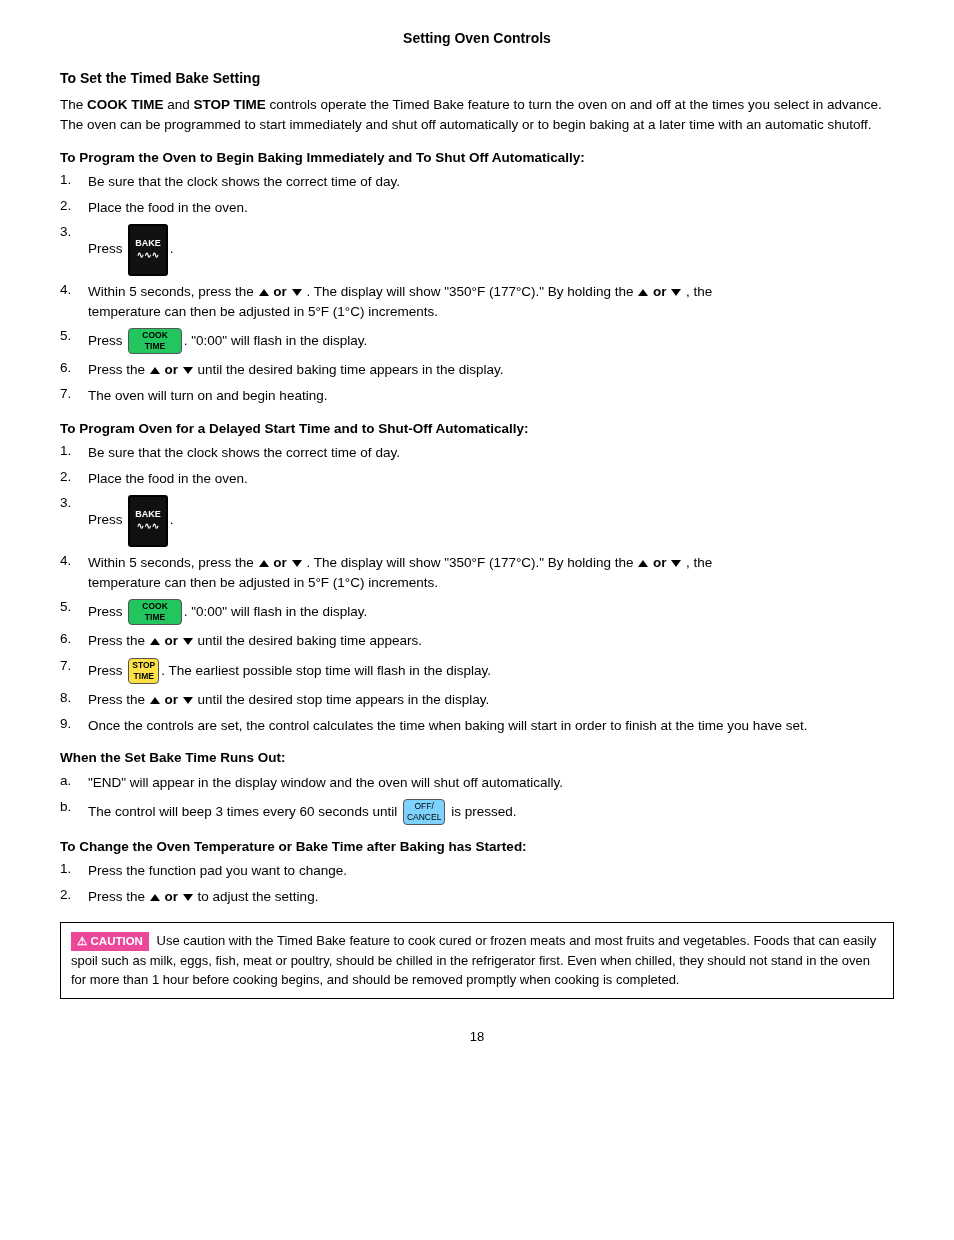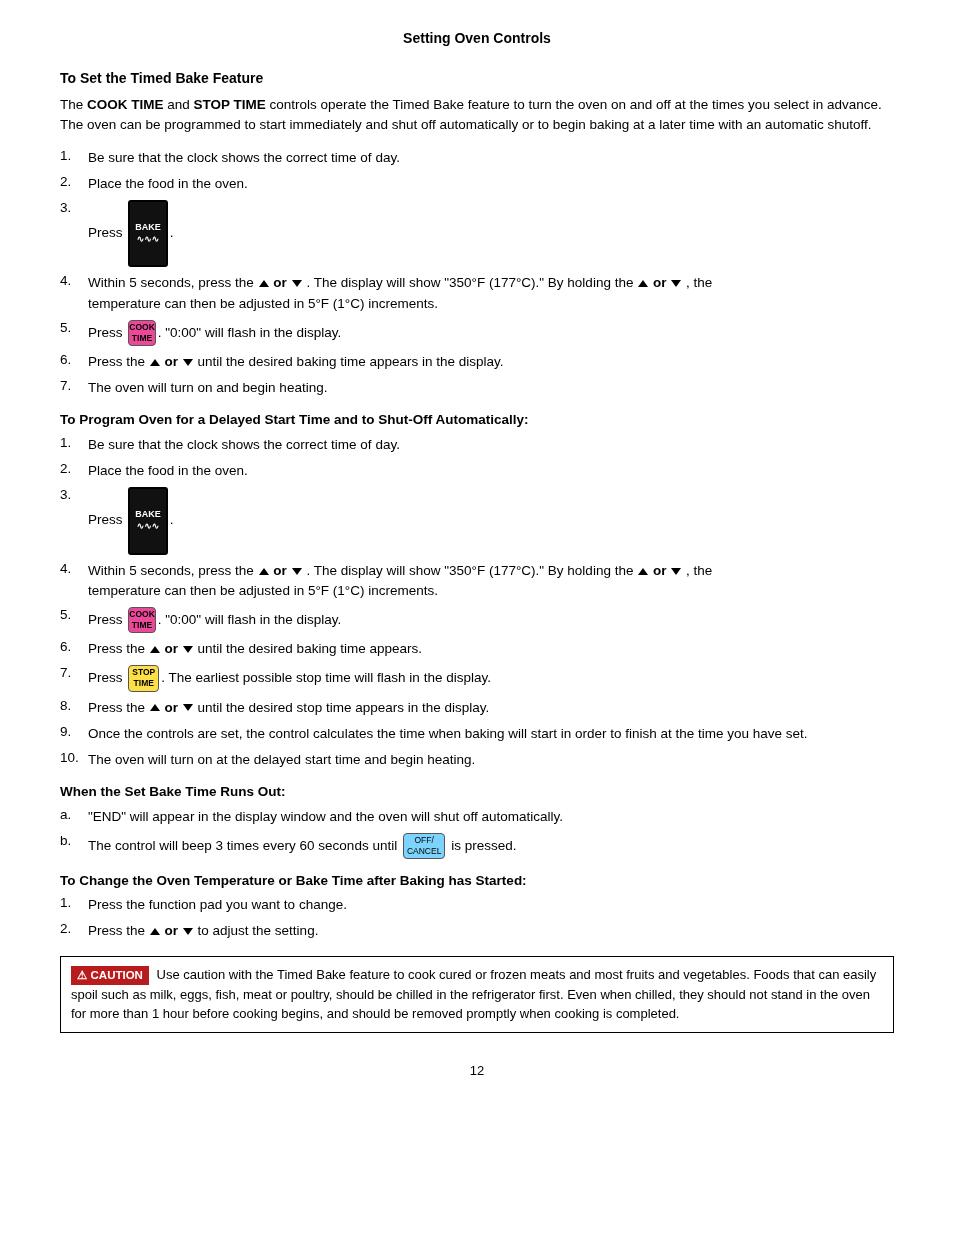--- a/index.html
+++ b/index.html
@@ -43,30 +43,30 @@
       color: #fff;
       vertical-align: middle;
       margin: 0 2px;
       line-height: 1.3;
       text-align: center;
     }
     .btn-icon.bake-btn {
       background: #111;
       color: #fff;
       font-size: 9px;
-      padding: 20px 5px;
+      padding: 12px 5px;
       border-radius: 3px;
     }
     .btn-icon.cook-time {
-      background: #ec4899;
+      background: #22c55e;
       color: #000;
       border: 1.5px solid #555;
       font-size: 8.5px;
       font-weight: bold;
-      padding: 1px 0;
+      padding: 1px 13px;
     }
     .btn-icon.stop-time {
       background: #fde047;
       color: #000;
       border: 1.5px solid #555;
       font-size: 8.5px;
       font-weight: bold;
       padding: 1px 3px;
     }
     .btn-icon.off-cancel {
@@ -99,21 +99,21 @@
     }
     .caution-box {
       border: 1.5px solid #000;
       padding: 8px 10px;
       margin-top: 14px;
       line-height: 1.5;
       font-size: 13px;
     }
     .caution-label {
       display: inline-block;
-      background: #b91c1c;
+      background: #ec4899;
       color: #fff;
       font-weight: bold;
       font-size: 11.5px;
       padding: 1px 6px;
       margin-right: 4px;
       vertical-align: middle;
     }
     .caution-label::before {
       content: "⚠ ";
     }
@@ -123,27 +123,28 @@
       font-size: 13px;
     }
     .section-block { margin-bottom: 12px; }
   </style>
 </head>
 <body>
 
 <h1>Setting Oven Controls</h1>
 
 <div class="section-block">
-  <p class="section-title">To Set the Timed Bake Feature</p>
+  <p class="section-title">To Set the Timed Bake Setting</p>
   <p>
     The <strong>COOK TIME</strong> and <strong>STOP TIME</strong> controls operate the Timed Bake feature to turn the oven on and off at the times you select in advance. The oven can be programmed to start immediately and shut off automatically or to begin baking at a later time with an automatic shutoff.
   </p>
 </div>
 
 <div class="section-block">
+  <p class="subsection-title">To Program the Oven to Begin Baking Immediately and To Shut Off Automatically:</p>
 
   <div class="step-inline">
     <span class="step-num">1.</span>
     <span class="step-body">Be sure that the clock shows the correct time of day.</span>
   </div>
   <div class="step-inline">
     <span class="step-num">2.</span>
     <span class="step-body">Place the food in the oven.</span>
   </div>
   <div class="step-inline">
@@ -206,24 +207,20 @@
     <span class="step-body">Press <span class="btn-icon stop-time">STOP<br>TIME</span>. The earliest possible stop time will flash in the display.</span>
   </div>
   <div class="step-inline">
     <span class="step-num">8.</span>
     <span class="step-body">Press the <span class="arrow-up"></span> <strong>or</strong> <span class="arrow-down"></span> until the desired stop time appears in the display.</span>
   </div>
   <div class="step-inline">
     <span class="step-num">9.</span>
     <span class="step-body">Once the controls are set, the control calculates the time when baking will start in order to finish at the time you have set.</span>
   </div>
-  <div class="step-inline">
-    <span class="step-num">10.</span>
-    <span class="step-body">The oven will turn on at the delayed start time and begin heating.</span>
-  </div>
 </div>
 
 <div class="section-block">
   <p class="subsection-title">When the Set Bake Time Runs Out:</p>
   <div class="step-inline">
     <span class="step-num">a.</span>
     <span class="step-body">"END" will appear in the display window and the oven will shut off automatically.</span>
   </div>
   <div class="step-inline">
     <span class="step-num">b.</span>
@@ -241,13 +238,13 @@
     <span class="step-num">2.</span>
     <span class="step-body">Press the <span class="arrow-up"></span> <strong>or</strong> <span class="arrow-down"></span> to adjust the setting.</span>
   </div>
 </div>
 
 <div class="caution-box">
   <span class="caution-label">CAUTION</span>
   <span>Use caution with the Timed Bake feature to cook cured or frozen meats and most fruits and vegetables. Foods that can easily spoil such as milk, eggs, fish, meat or poultry, should be chilled in the refrigerator first. Even when chilled, they should not stand in the oven for more than 1 hour before cooking begins, and should be removed promptly when cooking is completed.</span>
 </div>
 
-<div class="page-num">12</div>
+<div class="page-num">18</div>
 
 </body></html>

